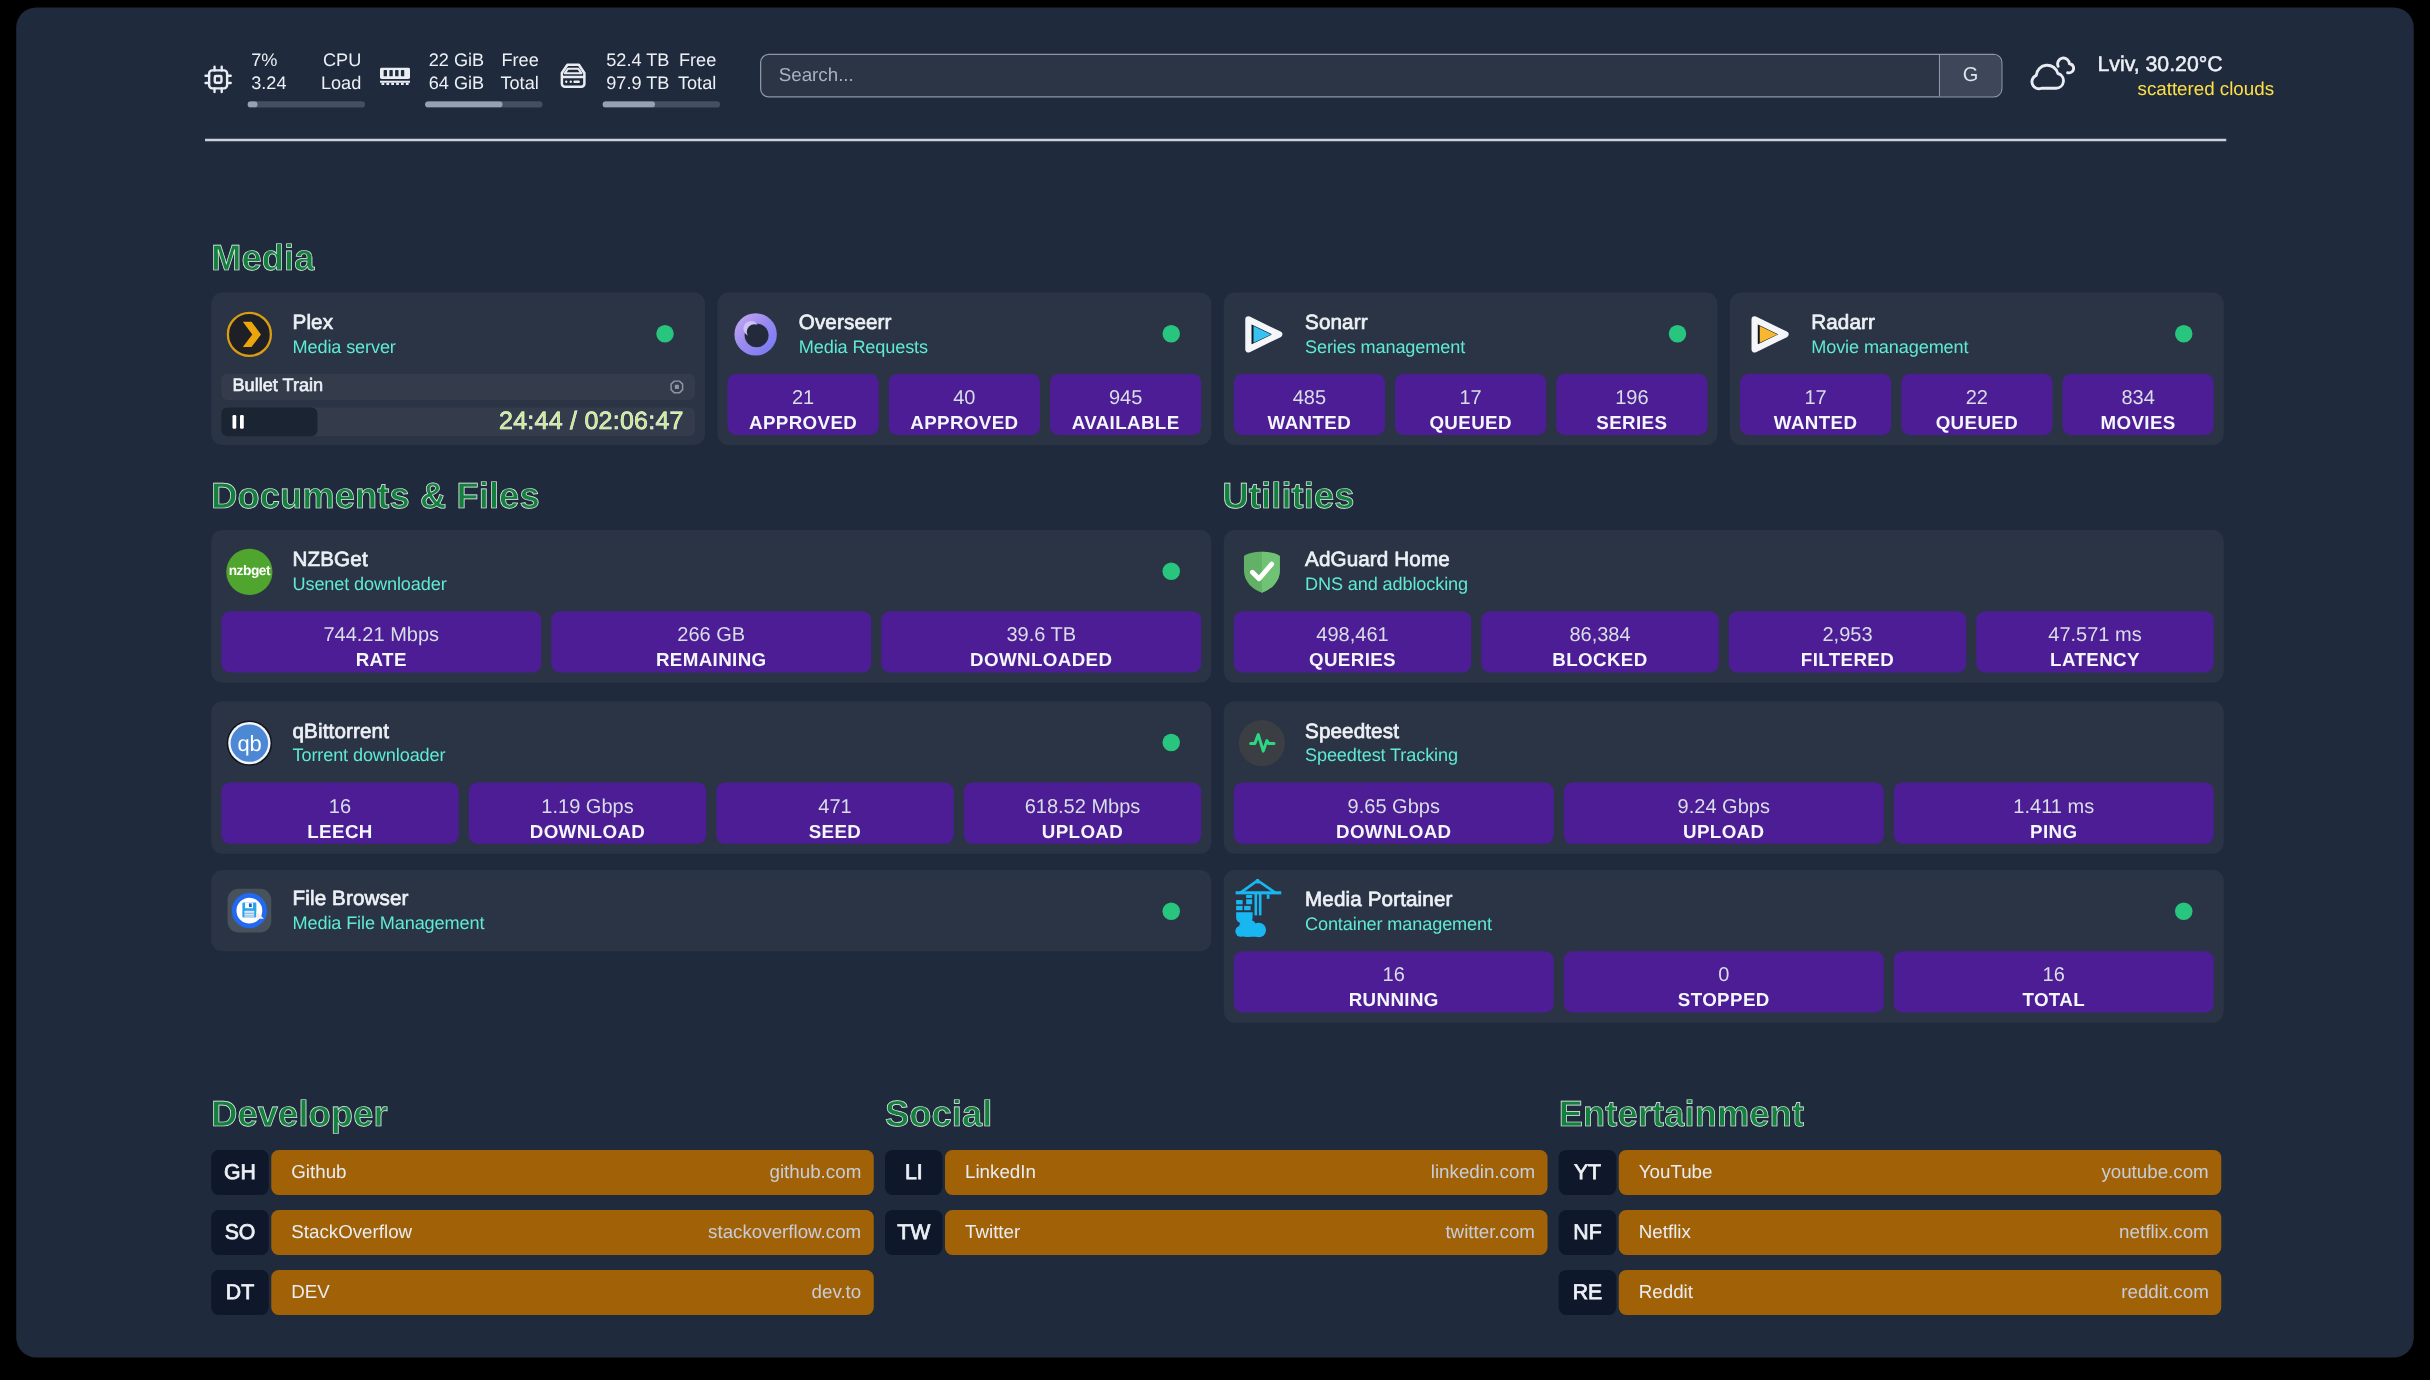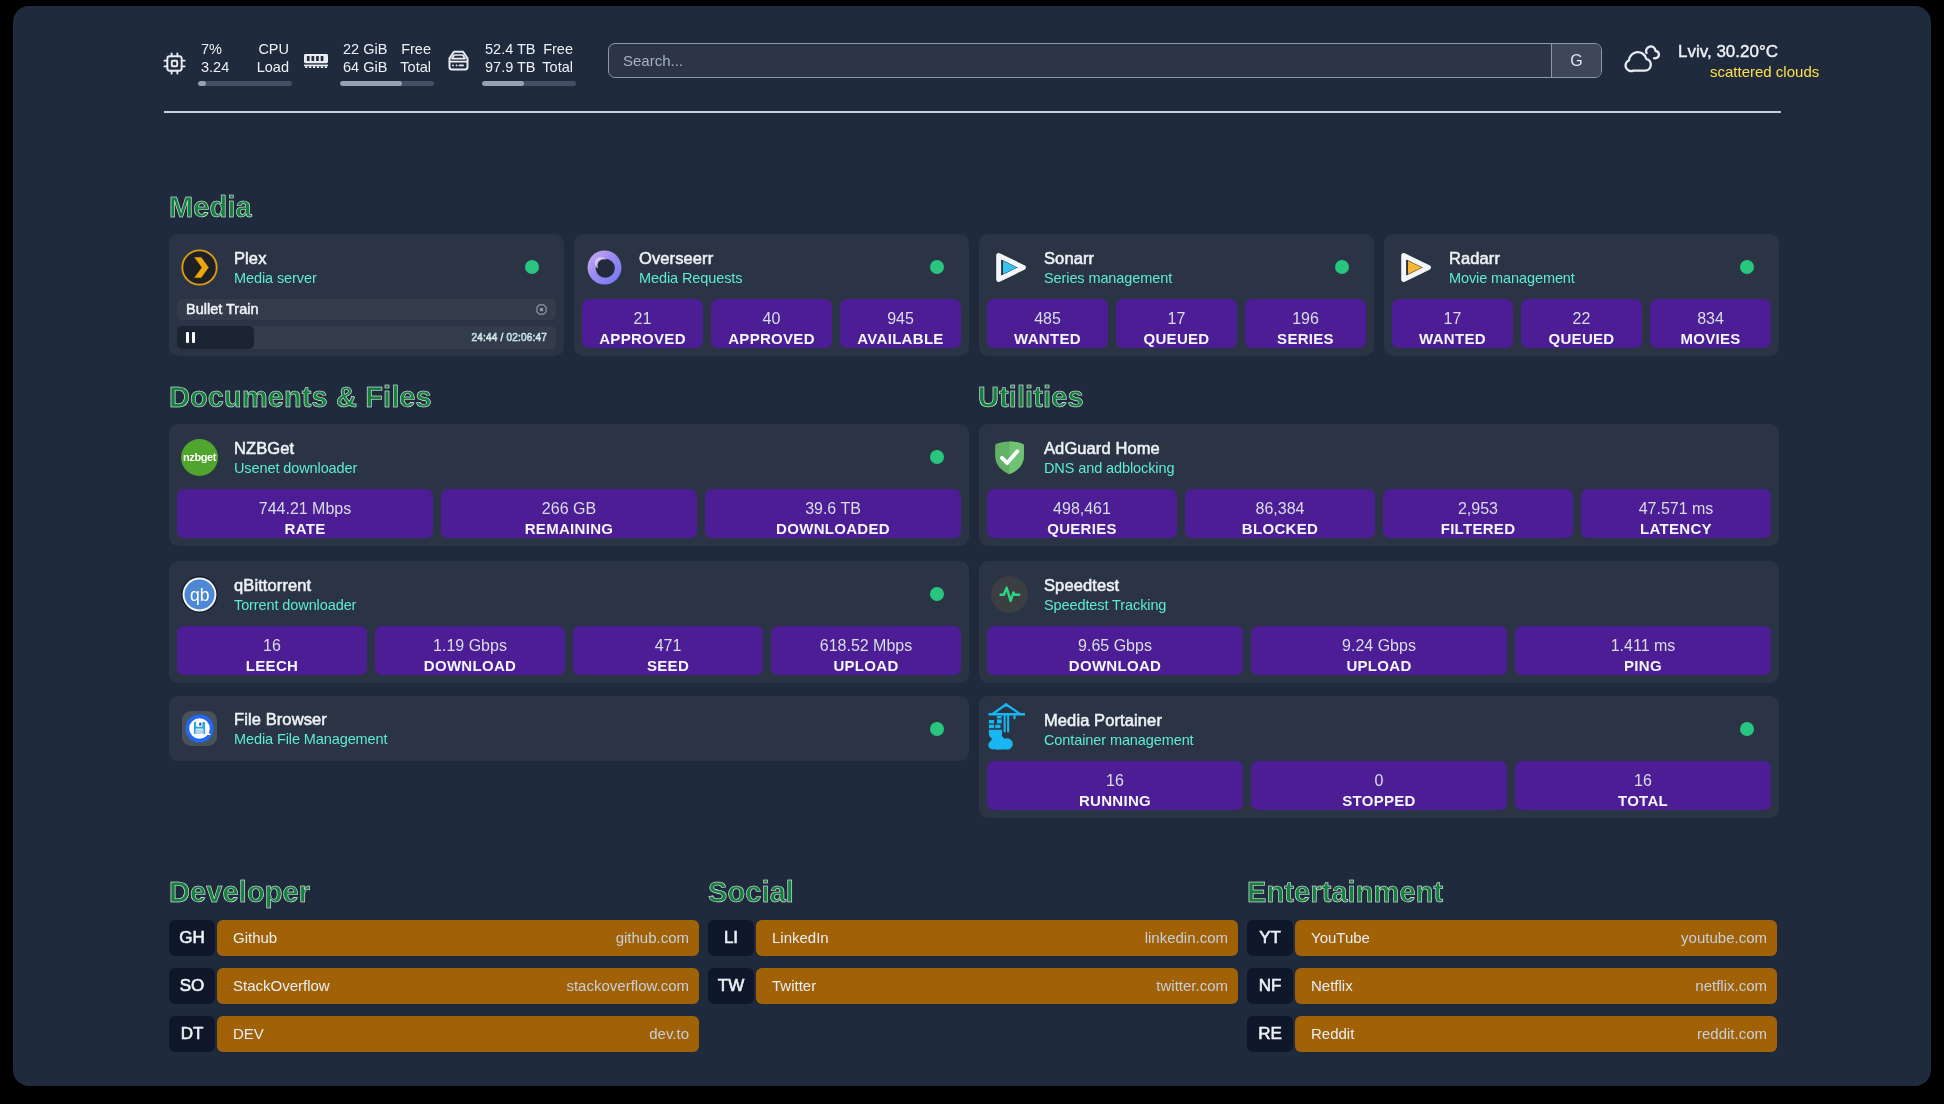--- a/index.html
+++ b/index.html
@@ -46,22 +46,22 @@
 .stat .l { color:#F3F6FA; font-size:15px; line-height:19px; font-weight:bold; letter-spacing:0.3px; }
 
 
 .prow { position:absolute; left:8px; width:379px; background:rgba(255,255,255,0.045);
   border-radius:5px; }
 .ptitle { top:65px; height:21px; color:#EDF1F6; font-size:14.5px;
   line-height:21px; padding-left:9px; -webkit-text-stroke:0.5px #EDF1F6; }
 .pbar { top:92px; height:23px; }
 .ppill { position:absolute; left:0; top:0; width:77px; height:23px; background:#1B2433;
   border-radius:5px; }
-.ptime { position:absolute; right:9px; top:0; line-height:23px; color:#14b8a6;
-  font-size:10px; -webkit-text-stroke:0.55px #F0F3F8; letter-spacing:0.2px; }
+.ptime { position:absolute; right:9px; top:0; line-height:23px; color:#bef264;
+  font-size:20px; -webkit-text-stroke:0.55px #F0F3F8; letter-spacing:0.2px; }
 
 
 .lrow { position:absolute; height:36px; }
 .labbr { position:absolute; left:0; top:0; width:46px; height:36px; background:#0f172a;
   border-radius:6px; color:#EDF1F6; font-size:17px; text-align:center;
   line-height:36px; -webkit-text-stroke:0.6px #EDF1F6; }
 .lbar { position:absolute; left:48px; right:0; top:0; height:36px; background:#a16207;
   border-radius:6px; }
 .lname { position:absolute; left:16px; top:0; line-height:36px; color:#E9EDF3; font-size:15px; }
 .ldom { position:absolute; right:10px; top:0; line-height:36px; color:#C7CDD8; font-size:15px; }

